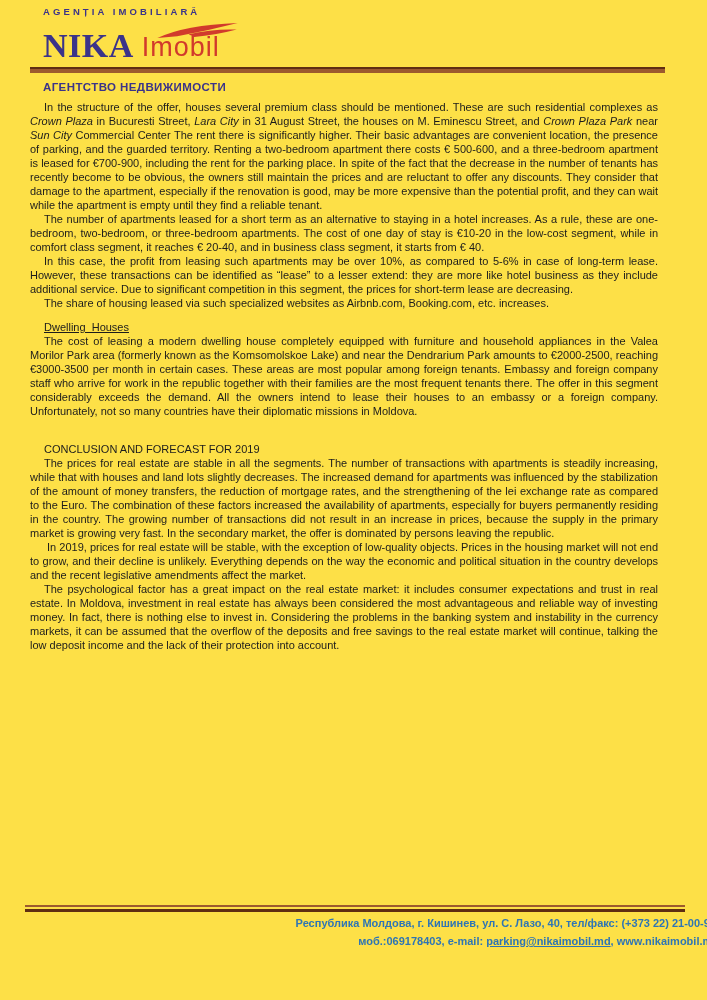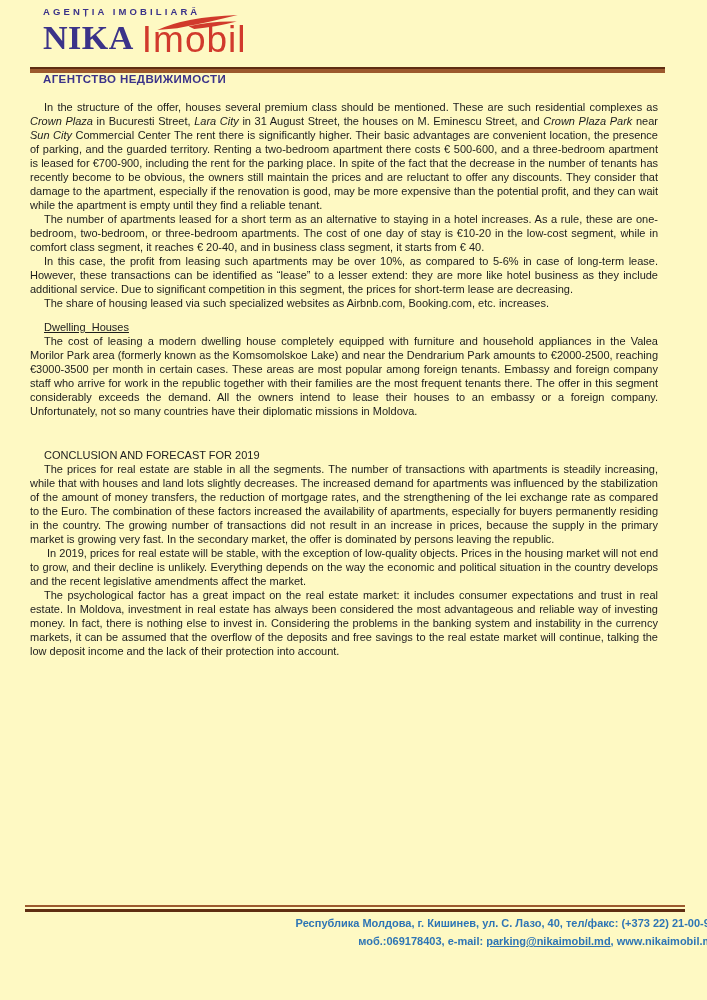--- a/index.html
+++ b/index.html
@@ -2,62 +2,62 @@
 <html style="--brand-purple: #3b3389; --brand-red: #d13a2c; --rule-brown: #9c5a2e; --rule-dark: #5f2e12; --footer-blue: #2e75b5;"><head>
 <meta charset="utf-8">
 <style>
   * { box-sizing: border-box; }
   html,body { margin:0; padding:0; background:#e8e8e8; }
   .page {
     position: relative;
     width: 707px;
     height: 1000px;
     margin: 0 auto;
-    background: #fef9c3;
+    background: #fde047;
     font-family: "Liberation Sans", sans-serif;
     color: #1c1c1c;
     overflow: hidden;
   }
 
   
   .logo { position: absolute; left: 43px; top: 6px; width: 190px; }
   .logo-top {
     font-size: 9.5px; font-weight: bold; letter-spacing: 3.1px;
     color: var(--brand-purple); white-space: nowrap;
   }
-  .brand-row { position: relative; height: 36px; margin-top: 1px; display: flex; align-items: flex-end; }
+  .brand-row { position: relative; height: 36px; margin-top: 9px; display: flex; align-items: flex-end; }
   .brand-nika {
     font-family: "Liberation Serif", serif;
     font-weight: bold; font-size: 34px; line-height: 32px;
     color: var(--brand-purple); letter-spacing: 0.5px;
   }
   .brand-imobil {
     position: relative; margin-left: 8px;
-    font-size: 37px; line-height: 29px; font-weight: normal;
+    font-size: 27px; line-height: 29px; font-weight: normal;
     color: var(--brand-red); letter-spacing: 1px;
   }
   .swoosh { position: absolute; left: 12px; top: -11px; width: 88px; height: 17px; }
   .logo-bottom {
     margin-top: 19px; font-size: 11.5px; font-weight: bold; letter-spacing: 0.4px;
     color: var(--brand-purple); white-space: nowrap;
   }
   .header-rule {
     position: absolute; left: 30px; top: 67px; width: 635px; height: 6px;
     background: var(--rule-brown);
     border-top: 2px solid var(--rule-dark);
   }
 
   
   .content {
     position: absolute; left: 30px; top: 100px; width: 628px;
     font-size: 11px; line-height: 14px; text-align: justify;
   }
   .content p { margin: 0; text-indent: 14px; }
   .content p.heading-underline { margin-top: 10px; }
-  .content p.heading { margin-top: 30px; text-align: left; }
+  .content p.heading { margin-top: 24px; text-align: left; }
 
   
   .footer-rule {
     position: absolute; left: 25px; top: 905px; width: 660px; height: 7px;
     border-top: 2px solid var(--rule-brown);
     border-bottom: 3px solid var(--rule-dark);
   }
   .footer-text {
     position: absolute; left: 12px; top: 914px; width: 707px;
     text-align: right; color: var(--footer-blue);

